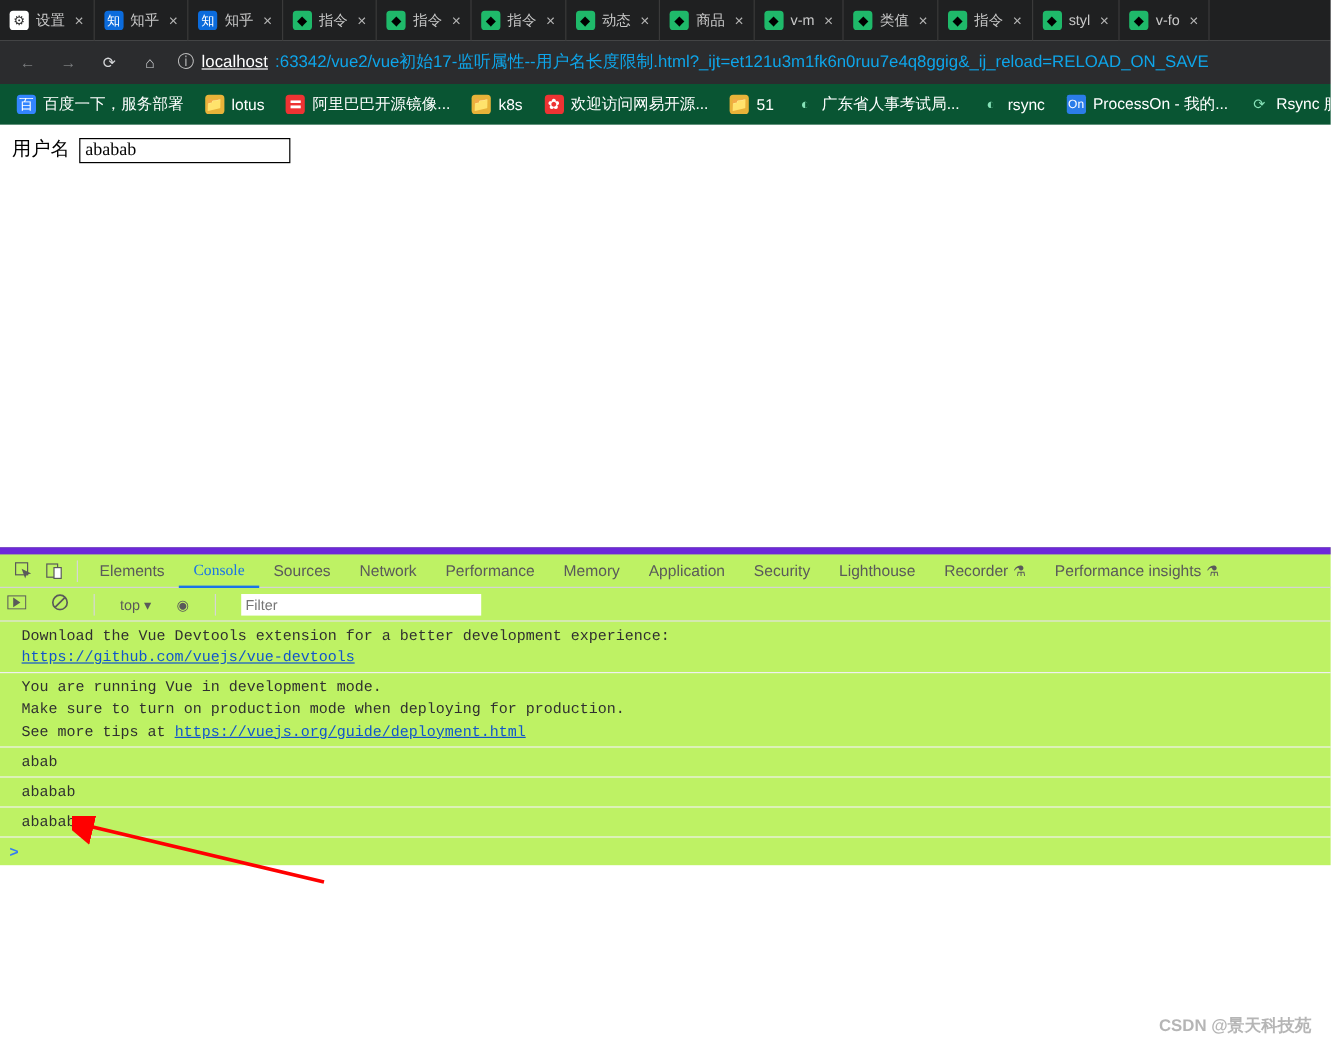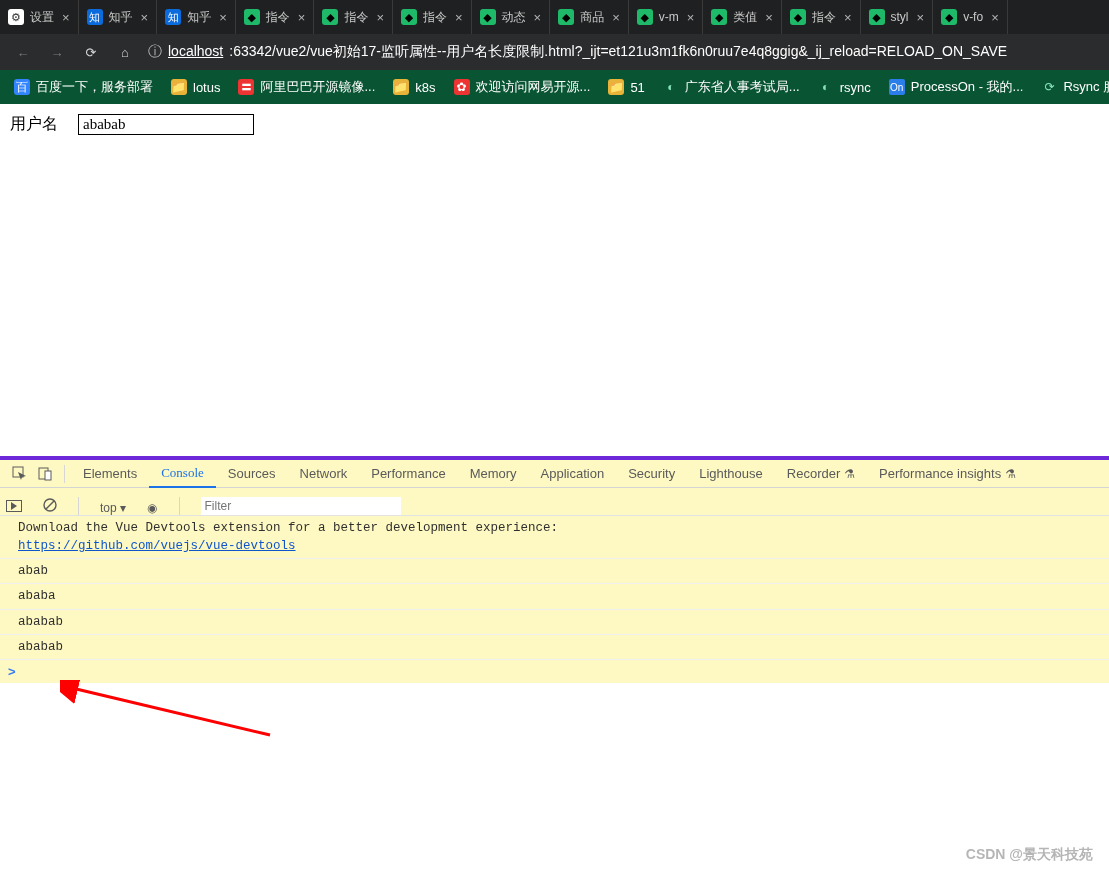--- a/index.html
+++ b/index.html
@@ -9,45 +9,45 @@
     .tabstrip { display: flex; align-items: center; height: 34px; background: #1f2021; overflow: hidden; }
     .tab { display: flex; align-items: center; gap: 6px; height: 34px; padding: 0 8px; color: #c9c9c9; font-size: 12px; white-space: nowrap; border-right: 1px solid #3a3a3a; min-width: 72px; }
     .tab .favicon { width: 16px; height: 16px; display: inline-flex; align-items: center; justify-content: center; font-size: 11px; border-radius: 3px; }
     .tab .close { color: #b5b5b5; font-size: 13px; margin-left: 2px; }
 
     
     .addrbar { display: flex; align-items: center; gap: 12px; height: 36px; background: #2b2c2e; padding: 0 12px; color: #9b9d9f; }
     .addrbar .navbtn { width: 22px; color: #7a7c7e; display:flex; align-items:center; justify-content:center; }
     .addr-url { flex: 1; display: flex; align-items: baseline; gap: 6px; font-size: 14px; }
     .addr-url .host { color: #ffffff; text-decoration: underline; }
-    .addr-url .path { color: #ffffff; }
+    .addr-url .path { color: #0ea5e9; }
 
     
     .bookmarks { display: flex; align-items: center; gap: 18px; height: 34px; background: #095533; padding: 0 14px; color: #fff; font-size: 13px; overflow: hidden; }
     .bm { display: flex; align-items: center; gap: 6px; white-space: nowrap; }
     .bm .bmicon { width: 16px; height: 16px; display:inline-flex; align-items:center; justify-content:center; font-size:12px; border-radius:3px; }
     .folder-icon { background: #e8b339; color: #6b4e00; }
     .baidu-icon { background:#3385ff; color:#fff; }
     .red-icon { background:#e33; color:#fff; }
     .clear-icon { color:#86e2b8; }
 
     
     .page { background: #fff; padding: 10px; height: 352px; font-family: SimSun, serif; font-size: 16px; }
-    .page label { margin-right: 16px; }
+    .page label { margin-right: 4px; }
     .page input { border: 1.5px solid #000; font-family: inherit; font-size: 15px; padding: 1px 4px; width: 176px; height: 21px; }
 
     
-    .devtools { border-top: 4px solid #6d28d9; background: #fef9c3; }
+    .devtools { border-top: 6px solid #6d28d9; background: #bef264; }
     .dt-tabs { display: flex; align-items: center; height: 28px; border-bottom: 1px solid #d4d4d4; font-size: 13px; color: #5a5a5a; padding-left: 6px; gap: 0; }
     .dt-tabs .iconbtn { width: 26px; display:flex; align-items:center; justify-content:center; color:#5a5a5a; }
     .dt-tab { padding: 0 12px; height: 28px; display:flex; align-items:center; cursor:pointer; gap:4px; }
     .dt-tab.active { color: #1a73e8; border-bottom: 2px solid #1a73e8; font-family: Liberation Serif, serif; }
     .experiment { color: #5a5a5a; font-size: 12px; }
 
-    .dt-toolbar { display:flex; align-items:flex-end; height:28px; border-bottom:1px solid #e3e3e3; font-size:12px; color:#5a5a5a; padding-left:6px; gap:21px; }
+    .dt-toolbar { display:flex; align-items:center; height:28px; border-bottom:1px solid #e3e3e3; font-size:12px; color:#5a5a5a; padding-left:6px; gap:21px; }
     .dt-toolbar .vsep { width:1px; height:18px; background:#d6d6d6; }
     .filterbox { border:none; outline:none; font-size:12px; color:#888; padding:2px 4px; width:200px; }
 
     .console { font-family: Consolas, "Courier New", monospace; font-size: 12.5px; color:#303030; }
     .logline { padding: 3px 18px; border-bottom: 1px solid #f0f0f0; line-height:1.45; }
     .logline a { color:#1155cc; text-decoration: underline; }
     .prompt { color:#367cf1; padding: 4px 8px; font-weight:bold; }
 
     
     .arrow-wrap { position:absolute; left:60px; top:680px; pointer-events:none; }
@@ -229,22 +229,22 @@
     </span>
     <span class="vsep"></span>
     <span>top ▾</span>
     <span style="color:#5a5a5a;">◉</span>
     <span class="vsep"></span>
     <input class="filterbox" placeholder="Filter" style="">
   </div>
 
   <div class="console" id="console">
       <div class="logline">Download the Vue Devtools extension for a better development experience:<br><a>https://github.com/vuejs/vue-devtools</a></div>
+      <div class="logline">You are running Vue in development mode.<br>Make sure to turn on production mode when deploying for production.<br>See more tips at <a>https://vuejs.org/guide/deployment.html</a></div>
       <div class="logline">abab</div>
-      <div class="logline">ababa</div>
       <div class="logline">ababab</div>
       <div class="logline">ababab</div>
     </div>
   <div class="prompt">&gt;</div>
 </div>
 
 <div class="arrow-wrap">
   <svg width="220" height="70">
     <defs>
         <marker id="ah" markerWidth="10" markerHeight="10" refX="2" refY="5" orient="auto">

